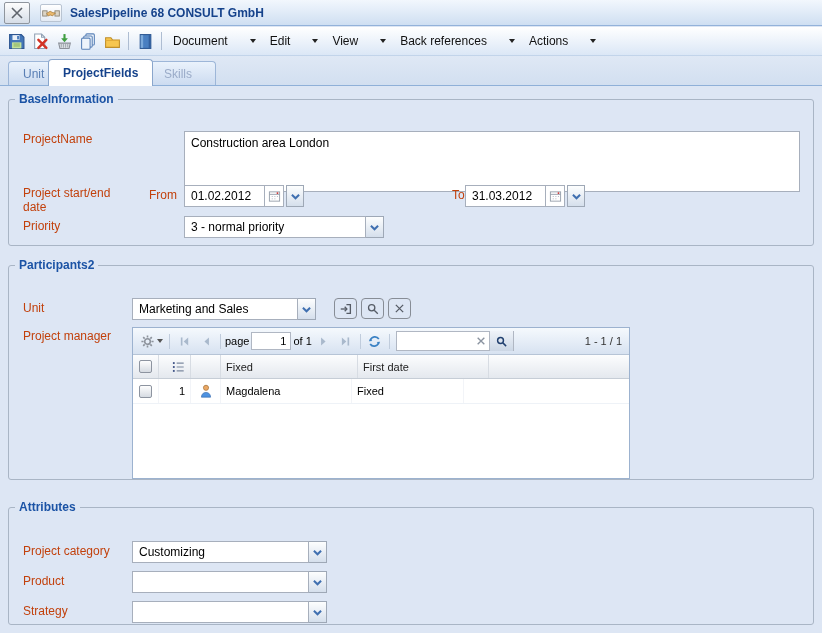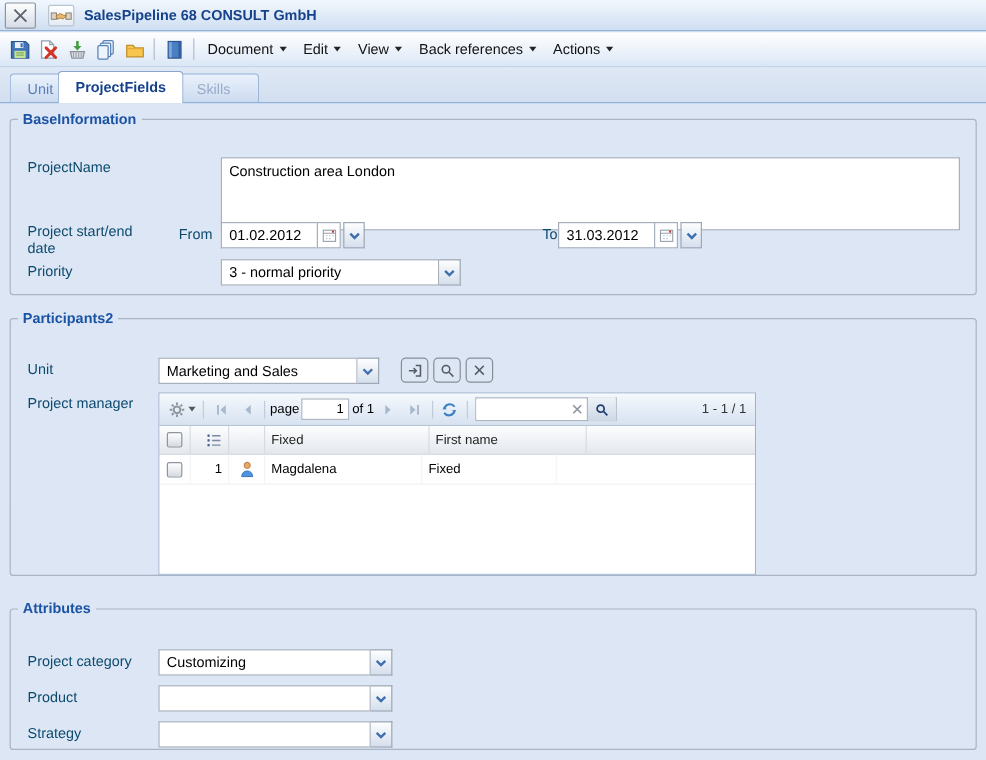--- a/index.html
+++ b/index.html
@@ -35,21 +35,21 @@
   
   .toolbar {
     position:absolute; top:27px; left:0; right:0; height:29px;
     background:linear-gradient(#ffffff,#dbe7f6);
     border-bottom:1px solid #c2d4ea;
     display:flex; align-items:center; padding:0 4px;
   }
   .icon-btn { width:24px; height:24px; background:none; border:none; padding:0;
     display:flex; align-items:center; justify-content:center; }
   .tb-sep { width:1px; height:18px; background:#aebdd2; margin:0 4px; flex:none; }
-  .menu { display:flex; align-items:center; gap:5px; padding:3px 7px; color:#111; cursor:default; }
+  .menu { display:flex; align-items:center; gap:22px; padding:3px 7px; color:#111; cursor:default; }
   .caret { width:0; height:0; border-left:3.5px solid transparent; border-right:3.5px solid transparent; border-top:4px solid #222; }
   
   .tabstrip {
     position:absolute; top:56px; left:0; right:0; height:30px;
     background:linear-gradient(#dfe8f5,#d2dff0);
     border-bottom:1px solid #8fb0d8;
   }
   .tab {
     position:absolute; bottom:0; height:24px; padding:0 14px;
     display:flex; align-items:center; justify-content:center;
@@ -62,21 +62,21 @@
     bottom:-1px; height:27px; background:#fff; border-color:#8aa6cc;
     font-weight:bold; color:#15428b; z-index:2;
   }
   .tab.disabled { color:#9aabc8; }
   
   fieldset {
     position:absolute; left:8px; width:806px;
     border:1px solid #a9b5c5; border-radius:3px; background:transparent;
   }
   legend { font-weight:bold; color:#1b53a5; padding:0 4px; margin-left:6px; font-size:12px; }
-  .flabel { position:absolute; color:#0c4a6e; line-height:14px; }
+  .flabel { position:absolute; color:#c2410c; line-height:14px; }
   
   .combo { position:absolute; display:flex; align-items:center; }
   .combo input, .dategroup input {
     border:1px solid #a7afbc; height:22px; background:#fff; color:#000;
     font:12px "Liberation Sans",sans-serif; padding:0 6px;
   }
   .arrow-btn {
     width:18px; height:22px; border:1px solid #9ea8b6;
     background:linear-gradient(#fdfefe,#d5dfec);
     display:flex; align-items:center; justify-content:center; padding:0;
@@ -390,21 +390,21 @@
       <div class="gh c-num">
         <svg width="14" height="14" viewBox="0 0 16 16">
             <path d="M6.5 3.5h8M6.5 8h8M6.5 12.5h8" stroke="#7c89a0" stroke-width="1.4"></path>
             <rect x="2.2" y="2.4" width="2" height="2.2" fill="#45588a"></rect>
             <rect x="2.2" y="6.9" width="2" height="2.2" fill="#45588a"></rect>
             <rect x="2.2" y="11.4" width="2" height="2.2" fill="#45588a"></rect>
           </svg>
       </div>
       <div class="gh c-ico"></div>
       <div class="gh c-name">Fixed</div>
-      <div class="gh c-first">First name</div>
+      <div class="gh c-first">First date</div>
       <div class="gh c-fill"></div>
     </div>
 
     <div class="grid-row">
       <div class="gc c-cb">
         <input type="checkbox" class="cb" style="">
       </div>
       <div class="gc c-num">1</div>
       <div class="gc c-ico">
         <svg width="16" height="16" viewBox="0 0 16 16">

